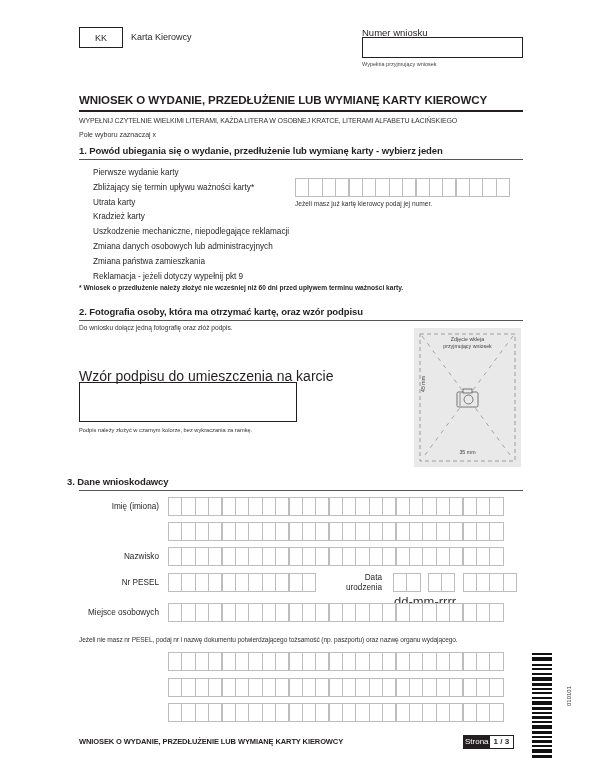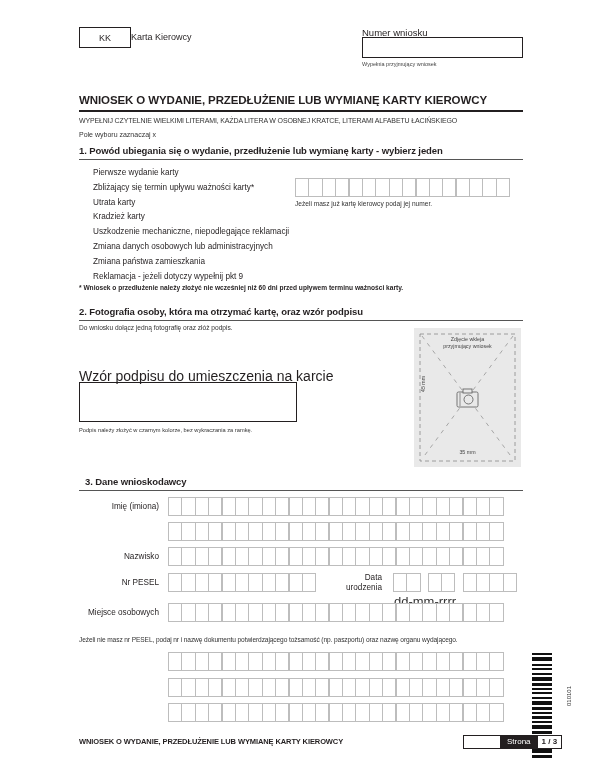--- a/index.html
+++ b/index.html
@@ -1,19 +1,19 @@
 <!DOCTYPE html>
 <html><head>
 <meta charset="utf-8">
 <style>
   * { box-sizing: border-box; margin: 0; padding: 0; }
   html, body { width: 600px; height: 776px; background: #ffffff; overflow: hidden; }
   body { position: relative; font-family: "Liberation Sans", "DejaVu Sans", sans-serif; color: #231f20; }
   .abs { position: absolute; }
-  .kk-box { left: 79px; top: 27px; width: 52px; height: 21px; border: 1.5px solid #231f20; font-size: 9px; display: flex; align-items: center; justify-content: center; }
+  .kk-box { left: 79px; top: 27px; width: 44px; height: 21px; border: 1.5px solid #231f20; font-size: 9px; display: flex; align-items: center; justify-content: center; }
   .kk-label { left: 131px; top: 32px; font-size: 9px; }
   .num-label { left: 362px; top: 27px; font-size: 9.5px; }
   .num-box { left: 362px; top: 37px; width: 161px; height: 21px; border: 1.8px solid #231f20; background: #fff; }
   .num-hint { left: 362px; top: 61px; font-size: 5.5px; color: #444; }
   .main-title { left: 79px; top: 94px; font-size: 11.5px; font-weight: bold; letter-spacing: -0.1px; }
   .title-rule { left: 79px; top: 110px; width: 444px; height: 2px; background: #231f20; }
   .instr { left: 79px; top: 117px; font-size: 7px; color: #333; letter-spacing: -0.15px; }
   .field-choice { left: 79px; top: 131px; font-size: 7px; color: #333; }
   .sec-title { font-size: 9.5px; font-weight: bold; letter-spacing: -0.1px; }
   .sec-rule { left: 79px; width: 444px; height: 1.2px; background: #555; }
@@ -32,21 +32,21 @@
   .photo-txt { position: absolute; width: 100%; text-align: center; font-size: 5.3px; color: #444; line-height: 6.5px; top: 8px; }
   .photo-w { position: absolute; bottom: 12px; width: 100%; text-align: center; font-size: 5.3px; color: #444; }
   .photo-h { position: absolute; left: 6px; top: 64px; font-size: 5.3px; color: #444; transform: rotate(-90deg); transform-origin: left top; }
   .row-label { font-size: 8.2px; text-align: right; width: 100px; }
   .barcode { left: 532px; top: 653px; width: 20px; }
   .bar { height: 2.4px; background: #111; margin-bottom: 2.1px; }
   .bar.thick { height: 4px; }
   .barcode-num { left: 566px; top: 685px; font-size: 6px; transform: rotate(-90deg); transform-origin: left top; color: #333; }
   .footer-title { left: 79px; top: 737px; font-size: 7.5px; font-weight: bold; letter-spacing: -0.1px; }
   .page-box { left: 463px; top: 735px; height: 14px; display: flex; border: 1px solid #231f20; font-size: 8px; }
-  .page-strona { background: #231f20; color: #fff; padding: 1px 7px; margin-left: 36px; }
+  .page-strona { background: #231f20; color: #fff; padding: 1px 1px; }
   .page-num { background: #fff; padding: 1px 4px; font-weight: bold; }
 </style>
 </head>
 <body>
 
 <div class="abs kk-box">
     <span>KK</span>
   </div>
 <div class="abs kk-label">Karta Kierowcy</div>
 <div class="abs num-label">Numer wniosku</div>
@@ -111,21 +111,21 @@
     </g>
   </svg>
   <div class="photo-txt">
     <div>Zdjęcie wkleja</div>
     <div>przyjmujący wniosek</div>
   </div>
   <div class="photo-h">45 mm</div>
   <div class="photo-w">35 mm</div>
 </div>
 
-<div class="abs sec-title" style="left:85px; top:476px;">3.  Dane wnioskodawcy</div>
+<div class="abs sec-title" style="left:67px; top:476px;">3.  Dane wnioskodawcy</div>
 <div class="abs sec-rule" style="top:490px;"></div>
 
 <div class="abs row-label" style="left:59px; top:502px;">Imię (imiona)</div>
 <div class="abs cells" style="left:168px; top:497px;">
     <div class="cell"></div>
     <div class="cell"></div>
     <div class="cell"></div>
     <div class="cell"></div>
     <div class="cell"></div>
     <div class="cell"></div>

